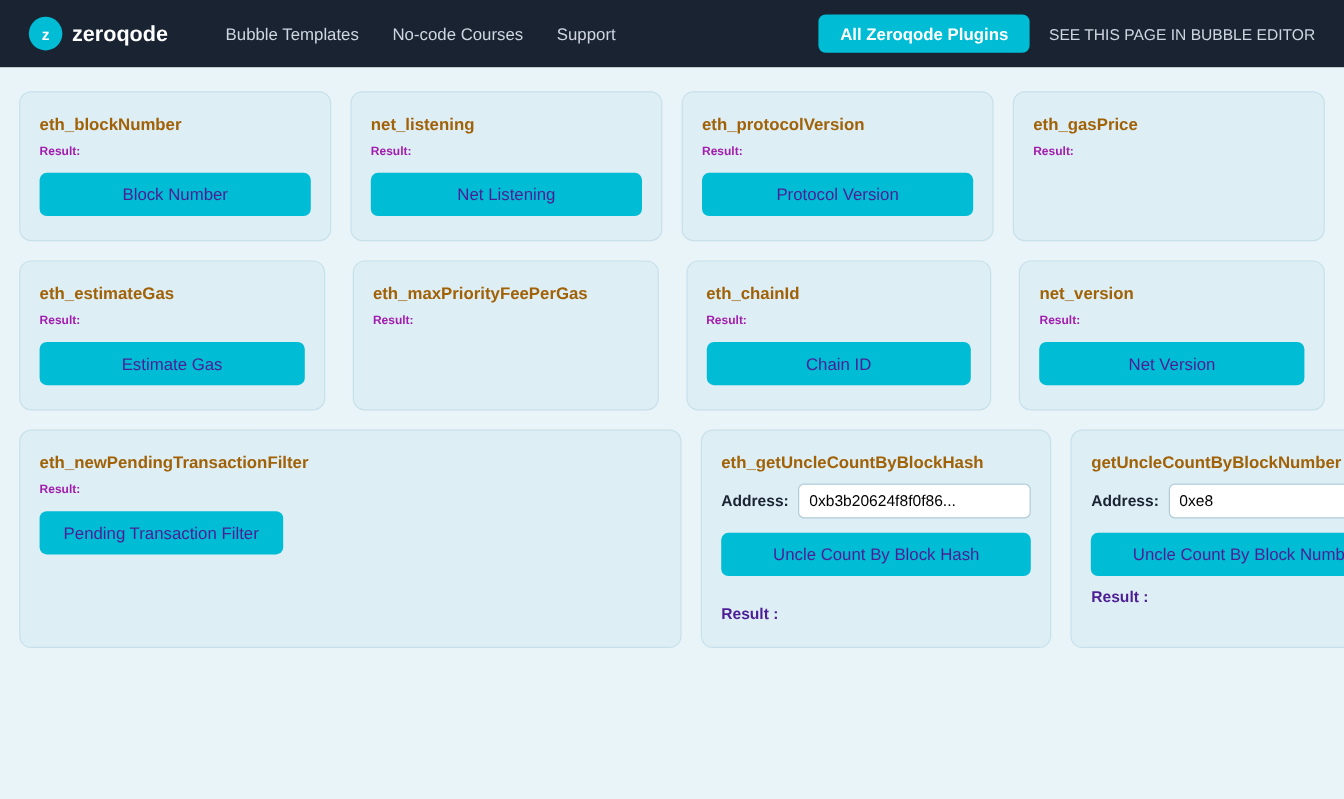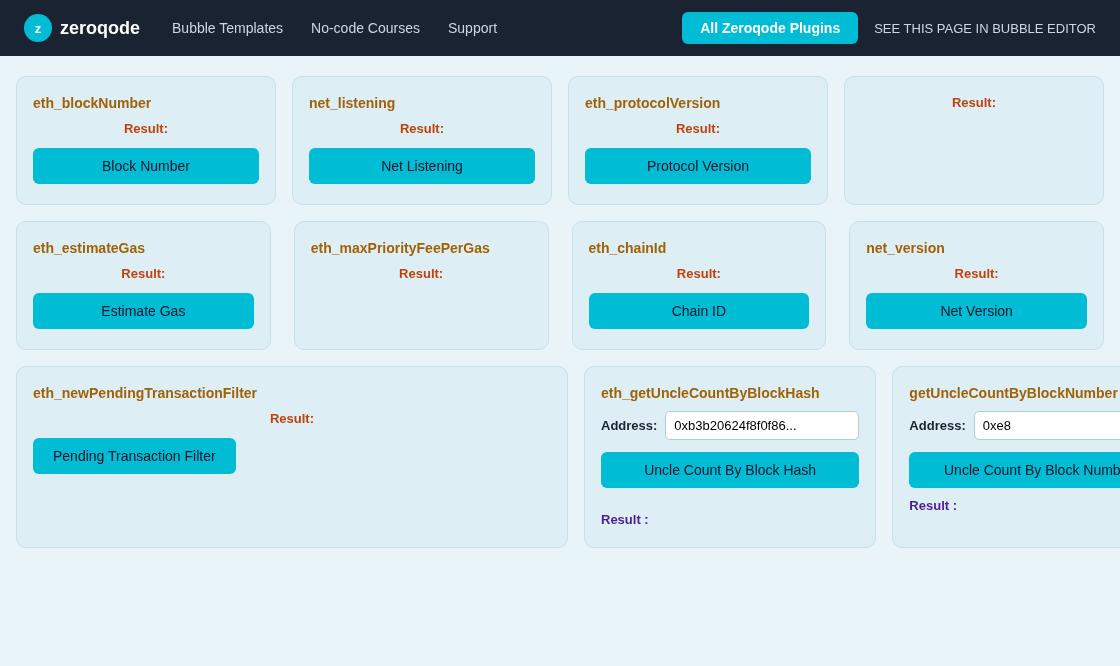--- a/index.html
+++ b/index.html
@@ -28,20 +28,21 @@
     .logo-circle {
       width: 28px; height: 28px;
       background: #00bcd4;
       border-radius: 50%;
       display: flex; align-items: center; justify-content: center;
       color: white; font-weight: 900; font-size: 13px;
     }
     .nav-links {
       display: flex;
       gap: 28px;
+      margin-left: 16px;
     }
     .nav-links a {
       color: #cdd6e0;
       text-decoration: none;
       font-size: 14px;
     }
     .nav-right {
       margin-left: auto;
       display: flex;
       align-items: center;
@@ -86,30 +87,29 @@
     }
 
     .card-title {
       font-size: 14px;
       font-weight: 700;
       color: #a16207;
       margin-bottom: 10px;
     }
 
     .card-result-label {
-      font-size: 13px;
-      font-weight: 700;
-      color: #c2410c;
+      font-size: 10px;
+      font-weight: 700;
+      color: #a21caf;
       margin-bottom: 12px;
-      text-align: center;
     }
 
     .card-btn {
       background: #00bcd4;
-      color: #0f172a;
+      color: #4c1d95;
       border: none;
       border-radius: 6px;
       padding: 10px 16px;
       font-size: 14px;
       font-weight: 500;
       cursor: pointer;
       width: 100%;
     }
     .card-wide {
       background: #ddeef5;
@@ -180,20 +180,21 @@
       <button class="card-btn">Net Listening</button>
     </div>
 
     <div class="card">
       <div class="card-title">eth_protocolVersion</div>
       <div class="card-result-label">Result:</div>
       <button class="card-btn">Protocol Version</button>
     </div>
 
     <div class="card">
+      <div class="card-title">eth_gasPrice</div>
       <div class="card-result-label">Result:</div>
     </div>
   </div>
 
   <div class="cards-grid" style="margin-bottom:16px;gap:23px;">
 
     <div class="card">
       <div class="card-title">eth_estimateGas</div>
       <div class="card-result-label">Result:</div>
       <button class="card-btn">Estimate Gas</button>

